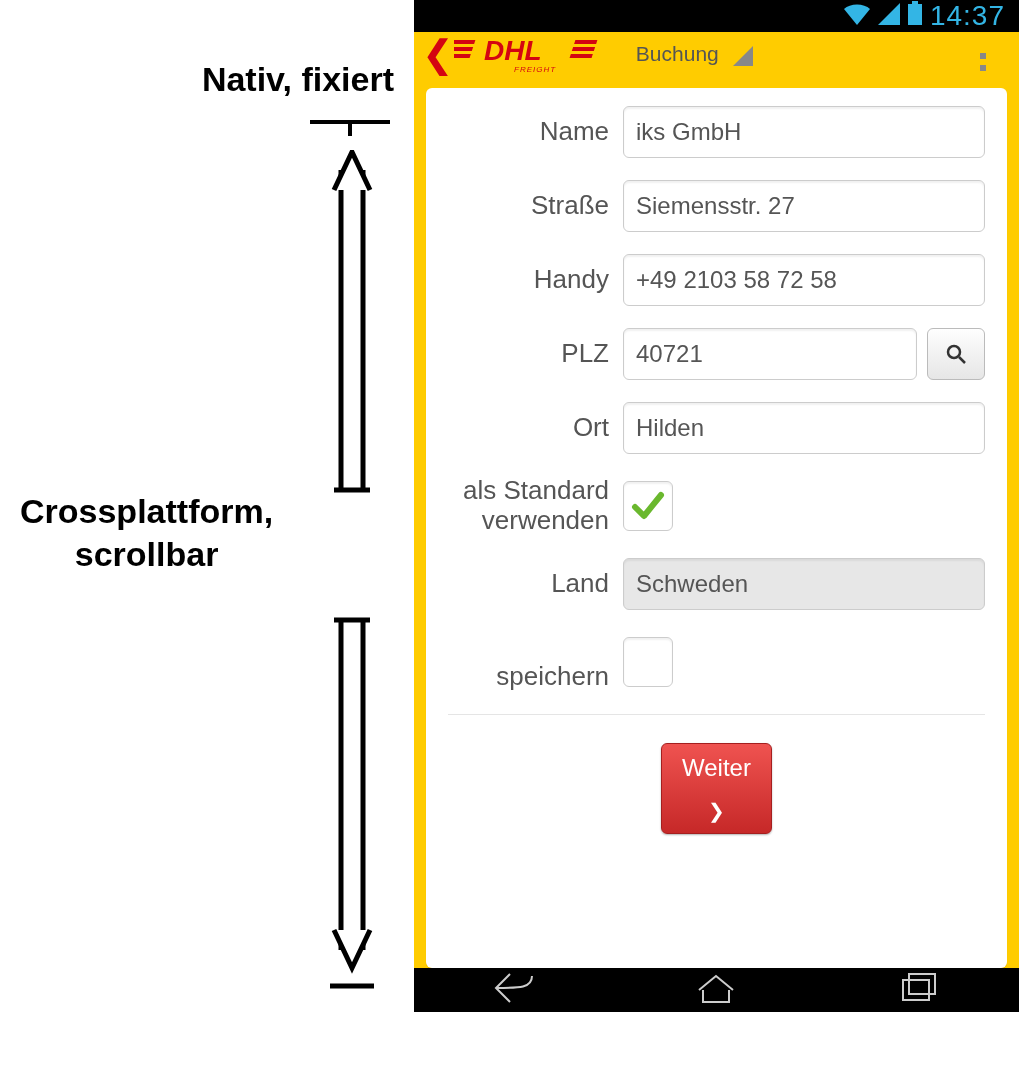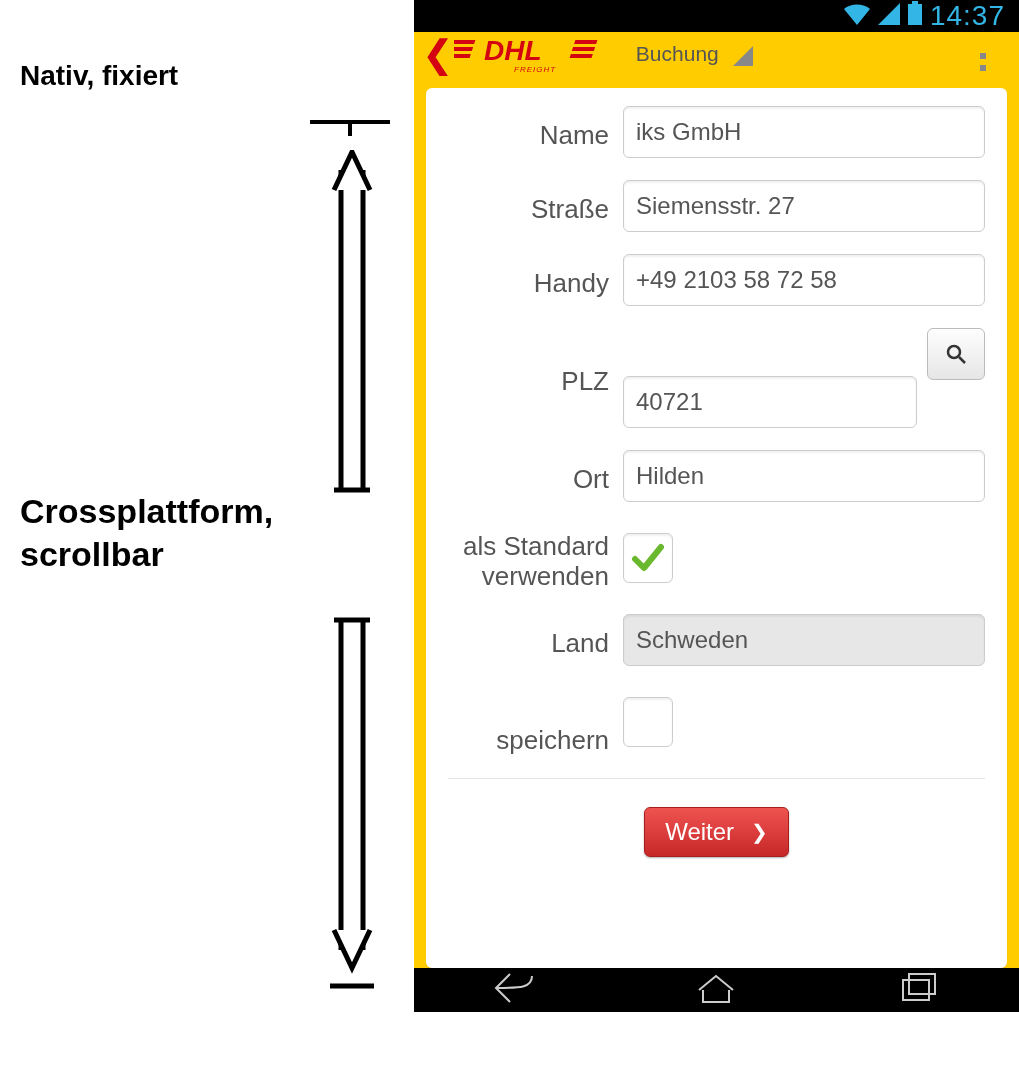--- a/index.html
+++ b/index.html
@@ -18,32 +18,34 @@
     left: 0; top: 0;
     width: 414px;
     height: 1069px;
     background: #fff;
   }
   .anno-top {
     position: absolute;
     top: 60px;
     left: 20px;
     right: 20px;
-    font-size: 28px;
+    font-size: 34px;
     font-weight: bold;
+    text-align: right;
     color: #000;
   }
   .anno-mid {
     position: absolute;
     top: 490px;
     left: 20px;
     font-size: 34px;
     font-weight: bold;
     color: #000;
     line-height: 1.25;
+    text-align: center;
   }
   
   .tick {
     position: absolute;
     left: 310px;
     top: 120px;
     width: 80px;
     height: 4px;
     background: #000;
   }
@@ -160,40 +162,39 @@
     align-items: center;
     margin-bottom: 22px;
   }
   .row .lbl {
     width: 175px;
     text-align: right;
     padding-right: 14px;
     color: #555;
     font-size: 26px;
     line-height: 1.15;
-    margin-top: 8px;
   }
   .row .ctl {
     flex: 1;
     display:flex;
     gap:10px;
   }
   input.txt, .txt-ro {
     width: 100%;
     height: 52px;
     border: 1px solid #ccc;
     border-radius: 6px;
     padding: 0 12px;
     font-size: 24px;
     color: #555;
     background:#fff;
     box-shadow: inset 0 2px 2px rgba(0,0,0,0.06);
   }
   .txt-ro { background:#e7e7e7; display:flex; align-items:center; }
-  .plz-input { flex:1;margin-top:48px; }
+  .plz-input { flex:1; }
   .search-btn {
     width:58px;height:52px;
     border:1px solid #bbb;border-radius:6px;
     background:linear-gradient(#fefefe,#e6e6e6);
     display:flex;align-items:center;justify-content:center;
     font-size:22px;color:#333;font-weight:bold;
   }
   .cbx {
     width:50px;height:50px;
     border:1px solid #ccc;border-radius:6px;
@@ -207,20 +208,21 @@
   .weiter-wrap{display:flex;justify-content:center;}
   .weiter-btn{
     background:linear-gradient(#ef5350,#c62828);
     border:1px solid #a51f1f;
     border-radius:6px;
     color:#fff;
     font-size:24px;
     padding:10px 20px;
     display:flex;align-items:center;gap:17px;
     box-shadow:0 1px 2px rgba(0,0,0,0.3);
+    flex-direction:column;
   }
   .weiter-btn .chev{font-size:20px;}
 
   
   .navbar{
     height:74px;background:#000;
     display:flex;align-items:center;justify-content:space-around;
   }
   .navbtn{color:#ccc;}
   .navbtn svg{width:50px;height:40px;stroke:#ccc;fill:none;stroke-width:2;}

